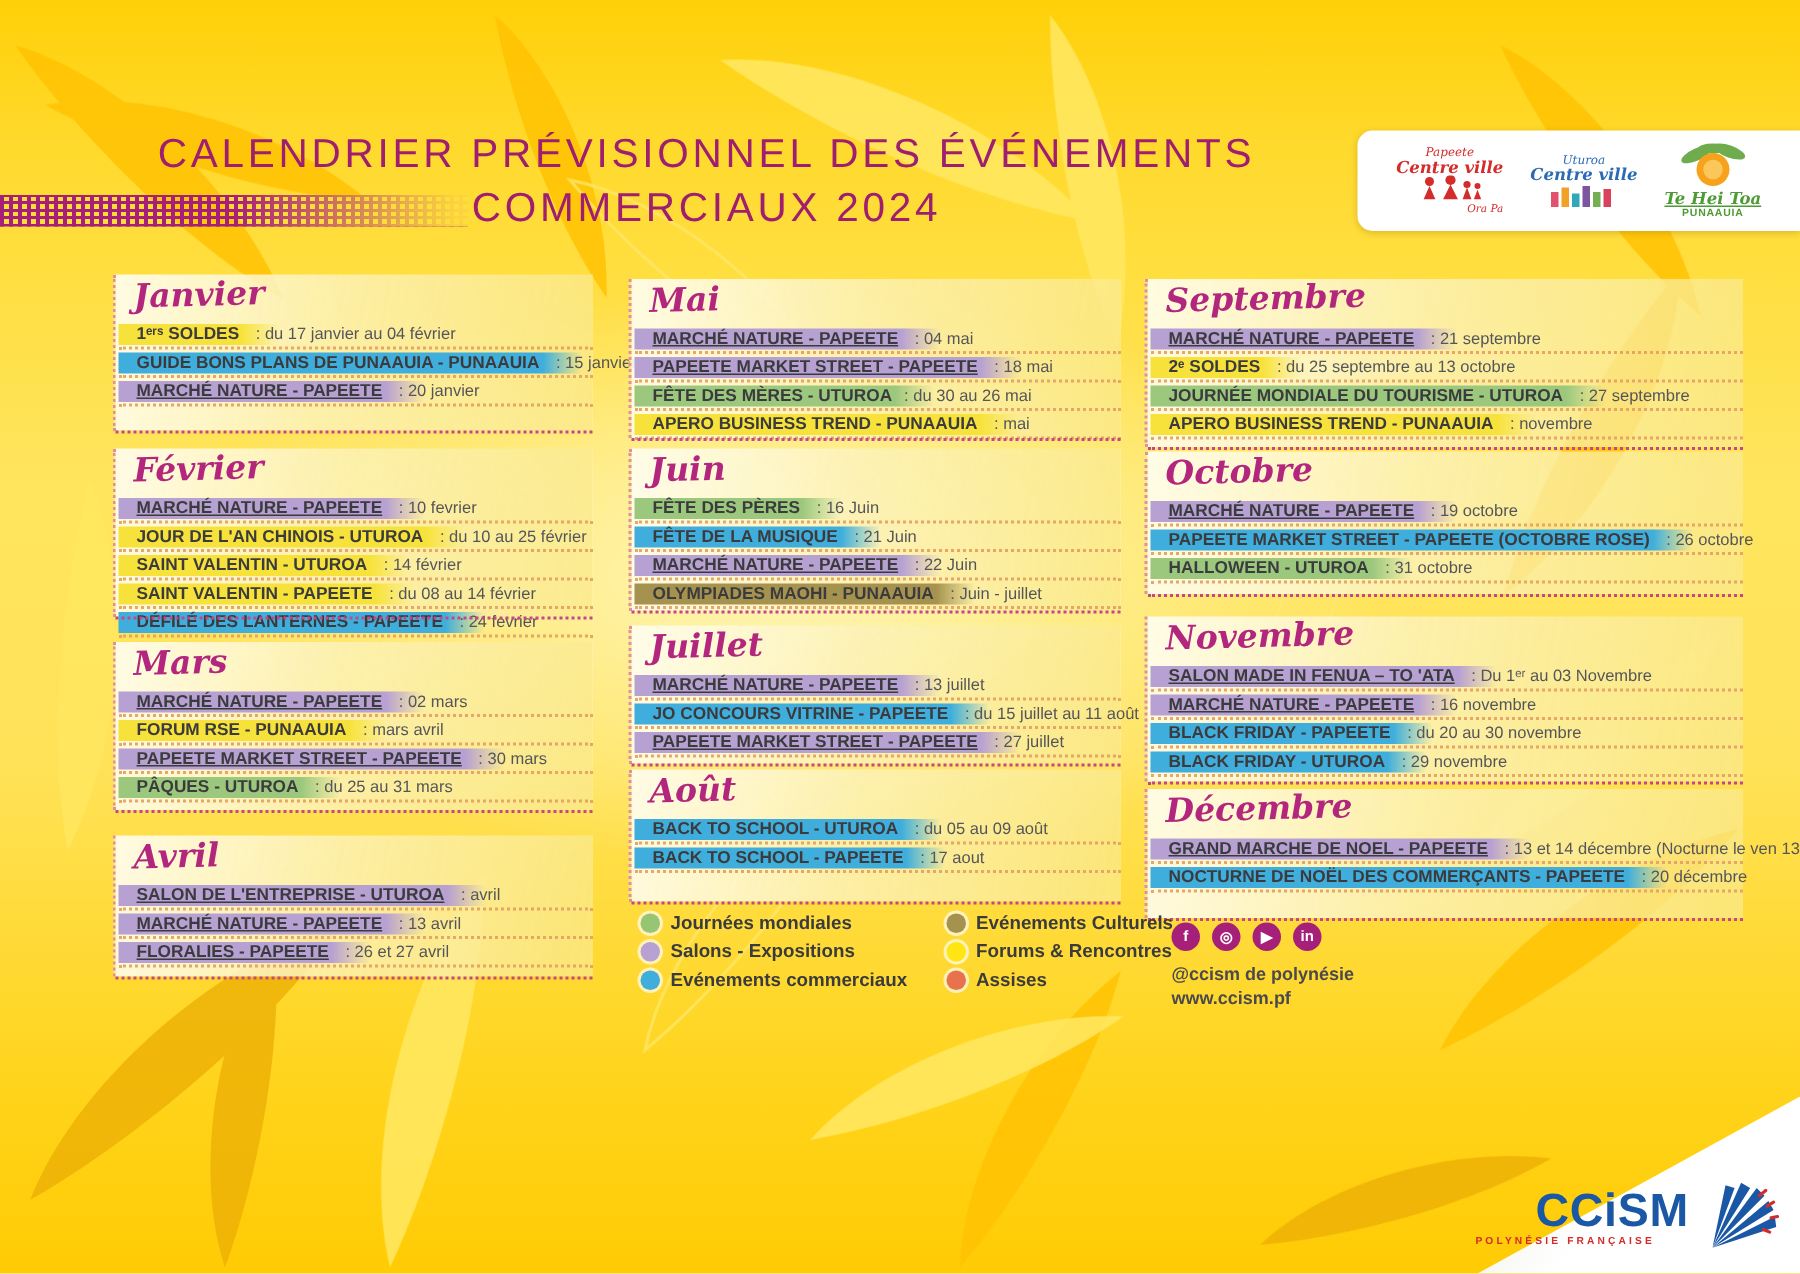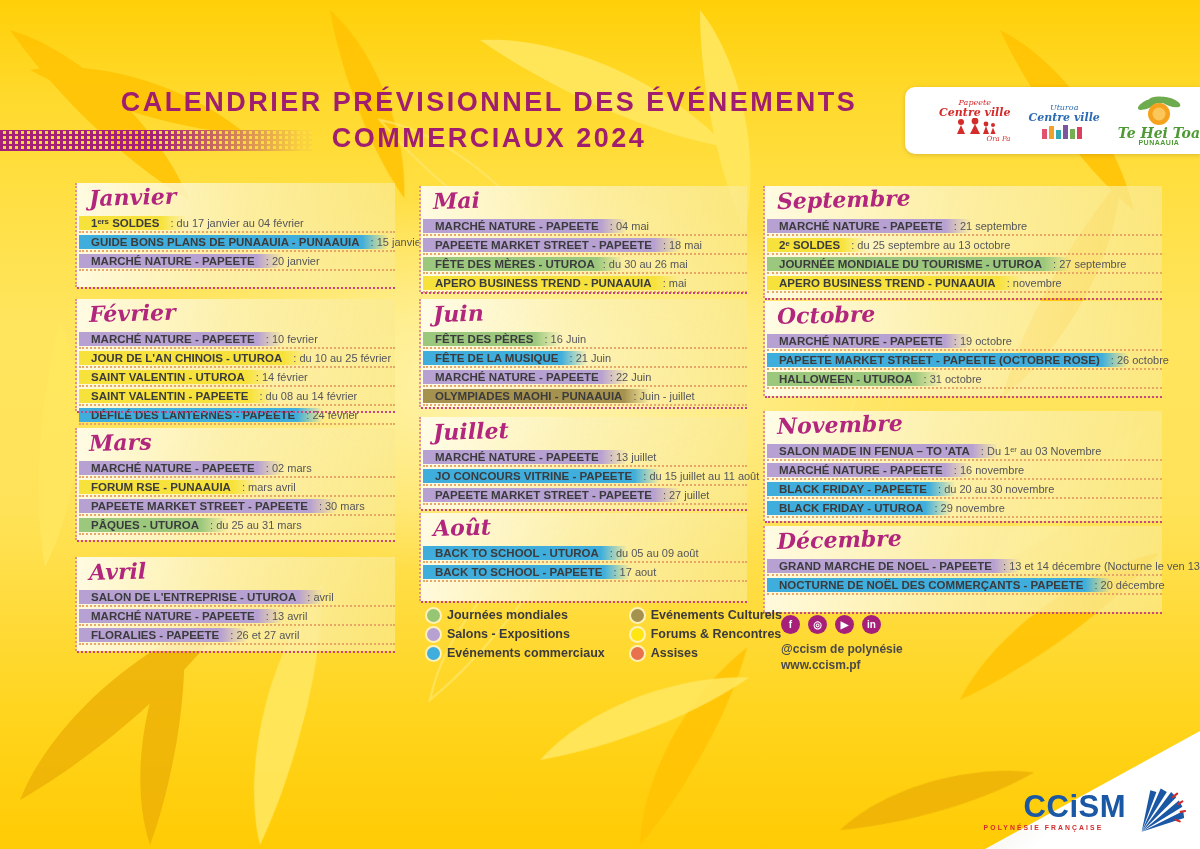--- a/index.html
+++ b/index.html
@@ -4,52 +4,52 @@
 <style>
   html,body{margin:0;padding:0;}
   body{width:1200px;height:849px;font-family:"Liberation Sans",sans-serif;}
   #canvas{position:relative;width:1200px;height:849px;overflow:hidden;
     background:linear-gradient(180deg,#FFD008 0%,#FFDA2E 12%,#FFE55E 38%,#FFE258 60%,#FFD41C 85%,#FFCB04 100%);}
   .glow{position:absolute;left:80px;top:150px;width:980px;height:520px;pointer-events:none;
     background:radial-gradient(55% 50% at 45% 45%,rgba(255,250,205,.8) 0%,rgba(255,250,205,0) 75%);}
   .bgleaves{position:absolute;inset:0;pointer-events:none;}
 
   
-  .title{position:absolute;left:64px;top:86px;width:850px;text-align:center;color:#A01E6F;
-    font-weight:bold;font-size:27px;letter-spacing:2.5px;line-height:32px;}
+  .title{position:absolute;left:46px;top:86px;width:850px;text-align:center;color:#A01E6F;
+    font-weight:normal;font-size:27px;letter-spacing:2.5px;line-height:32px;}
   .title .t2{margin-top:4px;}
   .tribal{position:absolute;left:0;top:130px;width:312px;height:21px;
     background-image:
       linear-gradient(90deg,rgba(255,221,60,0) 50%,rgba(255,221,60,.95) 97%),
       repeating-linear-gradient(90deg,#A6207A 0 3px,rgba(166,32,122,0) 3px 6px),
       repeating-linear-gradient(0deg,#A6207A 0 2px,rgba(166,32,122,0) 2px 5px);}
   .logoband{position:absolute;left:905px;top:87px;width:295px;height:67px;background:#fff;
     border-radius:10px 0 0 10px;box-shadow:0 1px 4px rgba(120,80,0,.25);
-    display:flex;align-items:center;justify-content:flex-end;gap:18px;}
+    display:flex;align-items:center;justify-content:center;gap:18px;}
   .lg{text-align:center;line-height:10px;}
   .lg-pap .a{font-family:"DejaVu Serif",serif;font-style:italic;color:#D42B2B;font-size:8px;}
   .lg-pap .b{font-family:"DejaVu Serif",serif;font-style:italic;font-weight:bold;color:#D42B2B;font-size:11px;}
   .lg-pap .c{font-family:"DejaVu Serif",serif;font-style:italic;color:#D42B2B;font-size:7px;text-align:right;}
   .lg-utu .a{font-family:"DejaVu Serif",serif;font-style:italic;color:#2C6BB3;font-size:8px;}
   .lg-utu .b{font-family:"DejaVu Serif",serif;font-style:italic;font-weight:bold;color:#2C6BB3;font-size:11px;}
-  .lg-pun .b{font-family:"DejaVu Serif",serif;font-style:italic;font-weight:bold;color:#4E9A34;font-size:14px;}
+  .lg-pun .b{font-family:"DejaVu Serif",serif;font-style:italic;font-weight:bold;color:#4E9A34;font-size:11px;text-decoration:underline;}
   .lg-pun .c{color:#4E9A34;font-size:7px;font-weight:bold;letter-spacing:.5px;}
 
   
   .card{position:absolute;border-left:2px dotted #E08FA0;
     background:linear-gradient(100deg,rgba(255,253,240,.92) 0%,rgba(252,242,186,.82) 45%,rgba(250,233,140,.72) 100%);}
   .card::after{content:"";position:absolute;left:0;right:0;bottom:-2px;border-bottom:2px dotted #C64789;}
   .mtitle{font-family:"DejaVu Serif",serif;font-style:italic;font-weight:bold;color:#B3267E;
     font-size:22px;line-height:24px;margin:3px 0 5px 12px;transform:rotate(-1.5deg);transform-origin:left;}
   .events{margin-left:2px;}
   .event{border-bottom:2px dotted rgba(230,162,100,.95);padding-bottom:1px;margin-bottom:1px;
     line-height:13px;white-space:nowrap;}
   .ename{font-weight:bold;color:#3B3B3D;font-size:11.5px;padding:1px 28px 1px 12px;margin-right:-20px;}
   .edet{color:#55555A;font-size:11px;}
-  .ename[data-cat="purple"]{background:linear-gradient(90deg,#B7A0D2 0%,#B7A0D2 calc(100% - 26px),rgba(183,160,210,0) 100%);}
+  .ename[data-cat="purple"]{background:linear-gradient(90deg,#B7A0D2 0%,#B7A0D2 calc(100% - 26px),rgba(183,160,210,0) 100%);text-decoration:underline;}
   .ename[data-cat="blue"]{background:linear-gradient(90deg,#3FAEDC 0%,#3FAEDC calc(100% - 26px),rgba(63,174,220,0) 100%);}
   .ename[data-cat="green"]{background:linear-gradient(90deg,#9CC87D 0%,#9CC87D calc(100% - 26px),rgba(156,200,125,0) 100%);}
   .ename[data-cat="yellow"]{background:linear-gradient(90deg,#F7E23B 0%,#F7E23B calc(100% - 26px),rgba(247,226,59,0) 100%);}
   .ename[data-cat="olive"]{background:linear-gradient(90deg,#A6924F 0%,#A6924F calc(100% - 26px),rgba(166,146,79,0) 100%);margin-top:48px;}
 
   
   .legend{position:absolute;left:427px;top:608px;display:flex;gap:26px;}
   .lcol{display:flex;flex-direction:column;gap:5px;}
   .litem{display:flex;align-items:flex-end;gap:7px;}
   .ldot{width:13px;height:13px;border-radius:50%;box-shadow:0 0 0 2px rgba(255,255,255,.65);}

